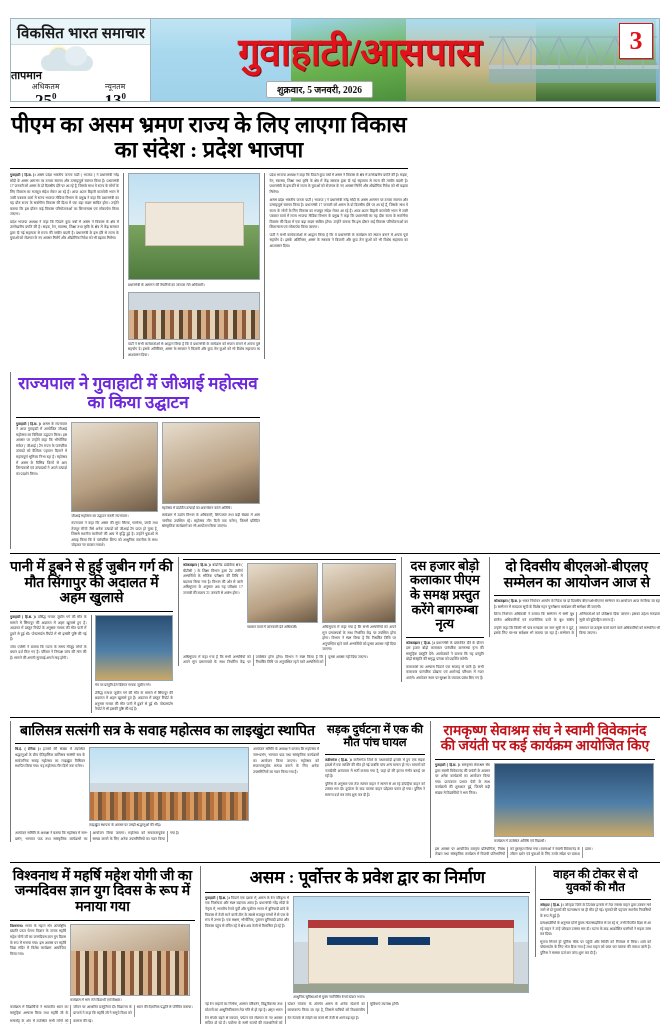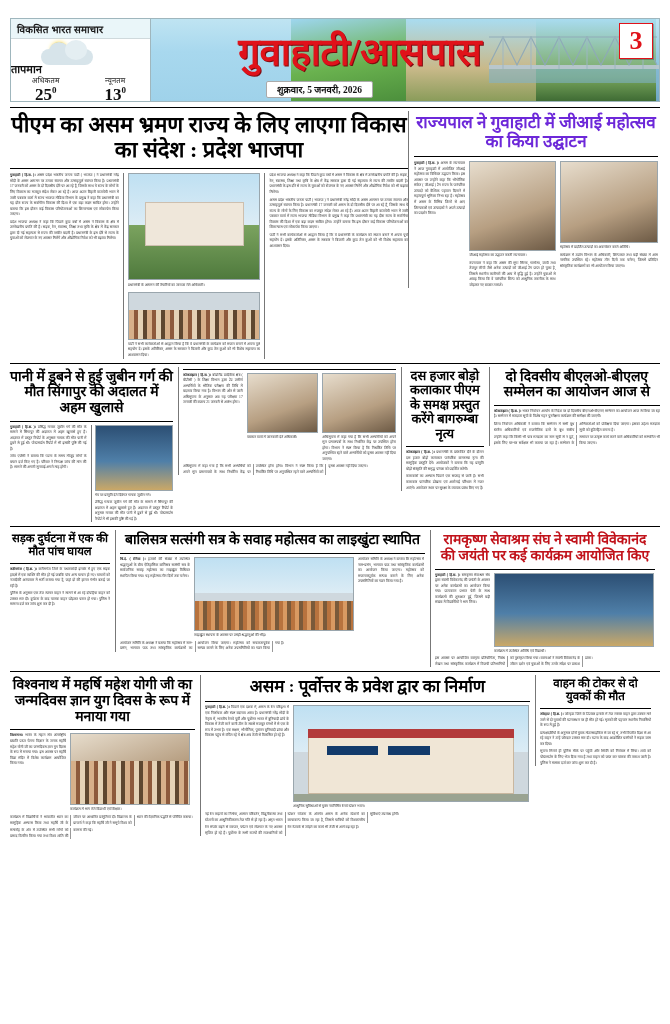--- a/index.html
+++ b/index.html
@@ -48,21 +48,21 @@
   }
 
   
   .weather{
     position:absolute;left:0;top:0;width:140px;height:100%;
     background:#ffffff;
     border-right:1px solid #9fb6bd;
     box-sizing:border-box;
   }
   .wx-brand{
-    font-size:10px;font-weight:bold;letter-spacing:.2px;
+    font-size:15px;font-weight:bold;letter-spacing:.2px;
     padding:3px 0 2px 6px;color:#1a1a1a;
     border-bottom:1px solid #cfd9dc;
     background:#eaf6f9;
   }
   .wx-body{position:relative;height:60px;}
   .wx-sunicon{
     position:absolute;left:40px;top:3px;width:16px;height:16px;border-radius:50%;
     background:#fcd94b;box-shadow:0 0 4px #fcd94b;
   }
   .wx-cloud{
@@ -204,21 +204,21 @@
       </div>
     </div>
 
     <div class="mh-logo">गुवाहाटी/आसपास</div>
     <div class="mh-date">शुक्रवार, 5 जनवरी, 2026</div>
     <div class="mh-pageno">3</div>
   </div>
 
   <div class="rule" style="margin-top:5px;"></div>
 
-  <div class="content flex" style="gap:0;align-items:flex-start;">
+  <div class="content flex" style="gap:13px;align-items:flex-start;flex-direction:column;">
 
     <div class="col" style="width:398px;">
       <div class="hl hl-xl center" style="padding:2px 0 4px;">पीएम का असम भ्रमण राज्य के लिए लाएगा विकास का संदेश : प्रदेश भाजपा</div>
       <div class="rule" style="margin:2px 0 4px;"></div>
 
       <div class="flex" style="gap:4px;">
         <div style="width:110px;">
           <div class="body-text"><span class="dateline">गुवाहाटी ( हि.स. )।</span> <span>असम प्रदेश भारतीय जनता पार्टी ( भाजपा ) ने प्रधानमंत्री नरेंद्र मोदी के असम आगमन पर उनका स्वागत और उत्साहपूर्ण स्वागत किया है। प्रधानमंत्री 17 जनवरी को असम के दो दिवसीय दौरे पर आ रहे हैं, जिसके साथ ये राज्य के लोगों के लिए विकास का मजबूत संदेश लेकर आ रहे हैं। आज अटल बिहारी वाजपेयी भवन में जारी पत्रकार वार्ता में राज्य भाजपा मीडिया विभाग के प्रमुख ने कहा कि प्रधानमंत्री का यह दौरा राज्य के सर्वांगीण विकास की दिशा में एक बड़ा कदम साबित होगा। उन्होंने बताया कि इस दौरान कई विकास परियोजनाओं का शिलान्यास एवं लोकार्पण किया जाएगा।</span></div>
           <div class="body-text" style="margin-top:2px;">प्रदेश भाजपा अध्यक्ष ने कहा कि पिछले कुछ वर्षों में असम ने विकास के क्षेत्र में उल्लेखनीय प्रगति की है। सड़क, रेल, स्वास्थ्य, शिक्षा तथा कृषि के क्षेत्र में केंद्र सरकार द्वारा दी गई सहायता से राज्य की तस्वीर बदली है। प्रधानमंत्री के इस दौरे से राज्य के युवाओं को रोजगार के नए अवसर मिलेंगे और औद्योगिक निवेश को भी बढ़ावा मिलेगा।</div>
         </div>
@@ -323,47 +323,47 @@
       <div class="rule" style="margin:2px 0 3px;"></div>
       <div class="body-text"><span class="dateline">कोकराझार ( हि.स. )।</span> <span>भारत निर्वाचन आयोग के निर्देश पर दो दिवसीय बीएलओ-बीएलए सम्मेलन का आयोजन आज से किया जा रहा है। सम्मेलन में मतदाता सूची के विशेष गहन पुनरीक्षण कार्यक्रम की समीक्षा की जाएगी।</span></div>
       <div class="body-text" style="margin-top:2px;column-count:2;column-gap:5px;column-rule:.5px solid #999;">जिला निर्वाचन अधिकारी ने बताया कि सम्मेलन में सभी बूथ स्तरीय अधिकारियों एवं राजनीतिक दलों के बूथ स्तरीय अभिकर्ताओं को प्रशिक्षण दिया जाएगा। इसका उद्देश्य मतदाता सूची को त्रुटिरहित बनाना है।</div>
       <div class="body-text" style="margin-top:2px;column-count:2;column-gap:5px;column-rule:.5px solid #999;">उन्होंने कहा कि किसी भी पात्र मतदाता का नाम सूची से न छूटे, इसके लिए घर-घर सर्वेक्षण भी कराया जा रहा है। सम्मेलन के समापन पर उत्कृष्ट कार्य करने वाले अधिकारियों को सम्मानित भी किया जाएगा।</div>
     </div>
   </div>
 
   <div class="rule" style="margin-top:4px;"></div>
 
   <div class="content flex" style="gap:5px;align-items:flex-start;">
-
-    <div class="col" style="width:100px;">
-      <div class="hl hl-sm center" style="padding:2px 0 3px;">सड़क दुर्घटना में एक की मौत पांच घायल</div>
-      <div class="rule" style="margin:2px 0 3px;"></div>
-      <div class="body-text"><span class="dateline">करीमगंज ( हि.स. )।</span> <span>करीमगंज जिले के पथारकांदी इलाके में हुए एक सड़क हादसे में एक व्यक्ति की मौत हो गई जबकि पांच अन्य घायल हो गए। घायलों को नजदीकी अस्पताल में भर्ती कराया गया है, जहां दो की हालत गंभीर बताई जा रही है।</span></div>
-      <div class="body-text" style="margin-top:2px;">पुलिस के अनुसार एक तेज रफ्तार वाहन ने सामने से आ रहे दोपहिया वाहन को टक्कर मार दी। दुर्घटना के बाद चालक वाहन छोड़कर फरार हो गया। पुलिस ने मामला दर्ज कर जांच शुरू कर दी है।</div>
-    </div>
 
     <div class="col divider-v" style="width:310px;padding-left:4px;">
       <div class="hl hl-md center" style="padding:2px 0 3px;">बालिसत्र सत्संगी सत्र के सवाह महोत्सव का लाइखुंटा स्थापित</div>
       <div class="rule" style="margin:2px 0 3px;"></div>
       <div class="flex" style="gap:4px;">
         <div style="width:70px;">
           <div class="body-text"><span class="dateline">चि.दं. ( रंगिया )।</span> <span>हजारों की संख्या में उपस्थित श्रद्धालुओं के बीच ऐतिहासिक बालिसत्र सत्संगी सत्र के सार्वजनिक सवाह महोत्सव का लाइखुंटा विधिवत स्थापित किया गया। यह महोत्सव तीन दिनों तक चलेगा।</span></div>
         </div>
         <div style="width:160px;">
           <div class="photo" style="height:72px;">
               <div class="ph-sky"></div>
               <div class="ph-crowd"></div>
             </div>
           <div class="body-text" style="margin-top:2px;">लाइखुंटा स्थापना के अवसर पर उमड़ी श्रद्धालुओं की भीड़।</div>
         </div>
         <div style="width:66px;">
           <div class="body-text">आयोजन समिति के अध्यक्ष ने बताया कि महोत्सव में नाम-प्रसंग, भागवत पाठ तथा सांस्कृतिक कार्यक्रमों का आयोजन किया जाएगा। महोत्सव को सफलतापूर्वक सम्पन्न कराने के लिए अनेक उपसमितियों का गठन किया गया है।</div>
         </div>
       </div>
       <div class="body-text" style="margin-top:2px;column-count:4;column-gap:5px;column-rule:.5px solid #999;">आयोजन समिति के अध्यक्ष ने बताया कि महोत्सव में नाम-प्रसंग, भागवत पाठ तथा सांस्कृतिक कार्यक्रमों का आयोजन किया जाएगा। महोत्सव को सफलतापूर्वक सम्पन्न कराने के लिए अनेक उपसमितियों का गठन किया गया है।</div>
+    </div>
+
+    <div class="col" style="width:100px;">
+      <div class="hl hl-sm center" style="padding:2px 0 3px;">सड़क दुर्घटना में एक की मौत पांच घायल</div>
+      <div class="rule" style="margin:2px 0 3px;"></div>
+      <div class="body-text"><span class="dateline">करीमगंज ( हि.स. )।</span> <span>करीमगंज जिले के पथारकांदी इलाके में हुए एक सड़क हादसे में एक व्यक्ति की मौत हो गई जबकि पांच अन्य घायल हो गए। घायलों को नजदीकी अस्पताल में भर्ती कराया गया है, जहां दो की हालत गंभीर बताई जा रही है।</span></div>
+      <div class="body-text" style="margin-top:2px;">पुलिस के अनुसार एक तेज रफ्तार वाहन ने सामने से आ रहे दोपहिया वाहन को टक्कर मार दी। दुर्घटना के बाद चालक वाहन छोड़कर फरार हो गया। पुलिस ने मामला दर्ज कर जांच शुरू कर दी है।</div>
     </div>
 
     <div class="col divider-v" style="width:225px;padding-left:4px;">
       <div class="hl hl-md center" style="color:#c1121a;padding:2px 0 3px;">रामकृष्ण सेवाश्रम संघ ने स्वामी विवेकानंद की जयंती पर कई कार्यक्रम आयोजित किए</div>
       <div class="rule" style="margin:2px 0 3px;"></div>
       <div class="flex" style="gap:4px;">
         <div style="width:55px;">
           <div class="body-text"><span class="dateline">गुवाहाटी ( हि.स. )।</span> <span>रामकृष्ण सेवाश्रम संघ द्वारा स्वामी विवेकानंद की जयंती के अवसर पर अनेक कार्यक्रमों का आयोजन किया गया। प्रातःकाल प्रभात फेरी के साथ कार्यक्रमों की शुरुआत हुई, जिसमें बड़ी संख्या में विद्यार्थियों ने भाग लिया।</span></div>
         </div>
         <div style="width:160px;">

